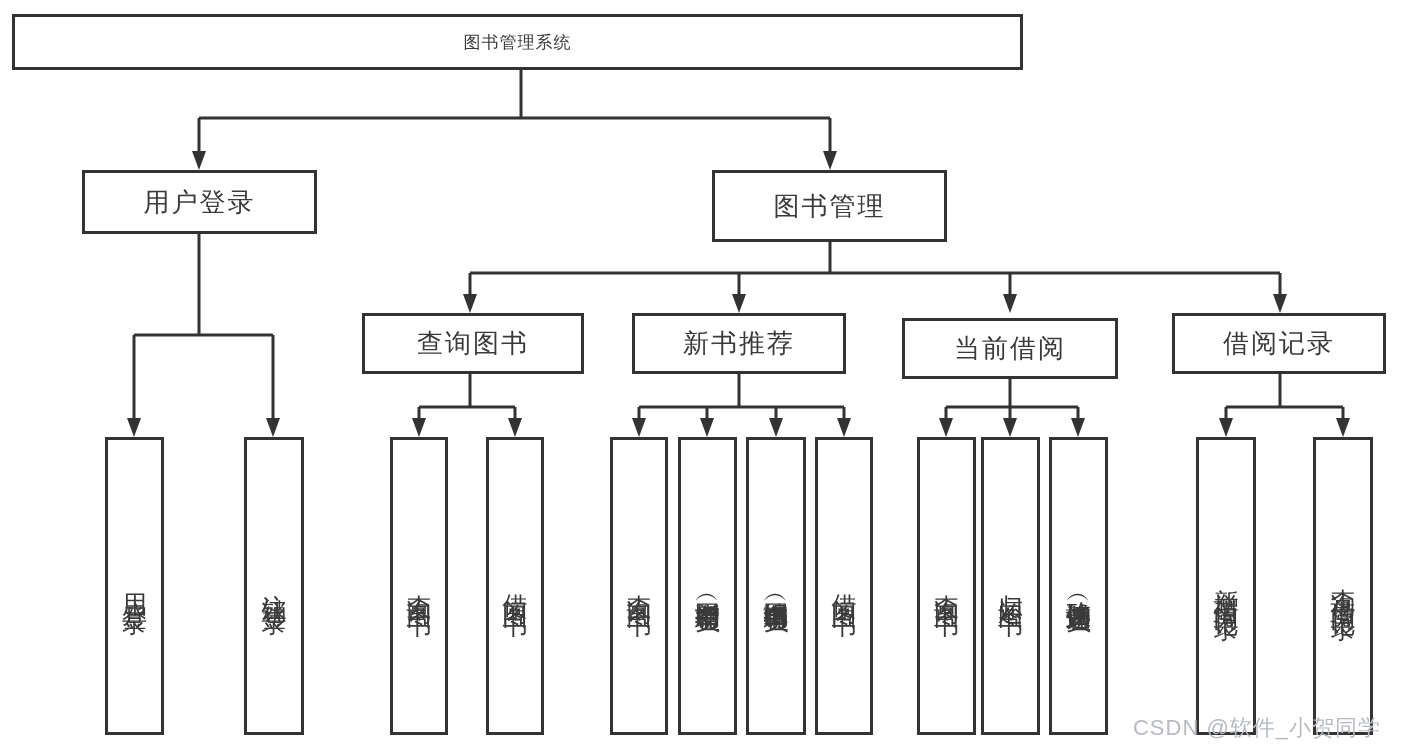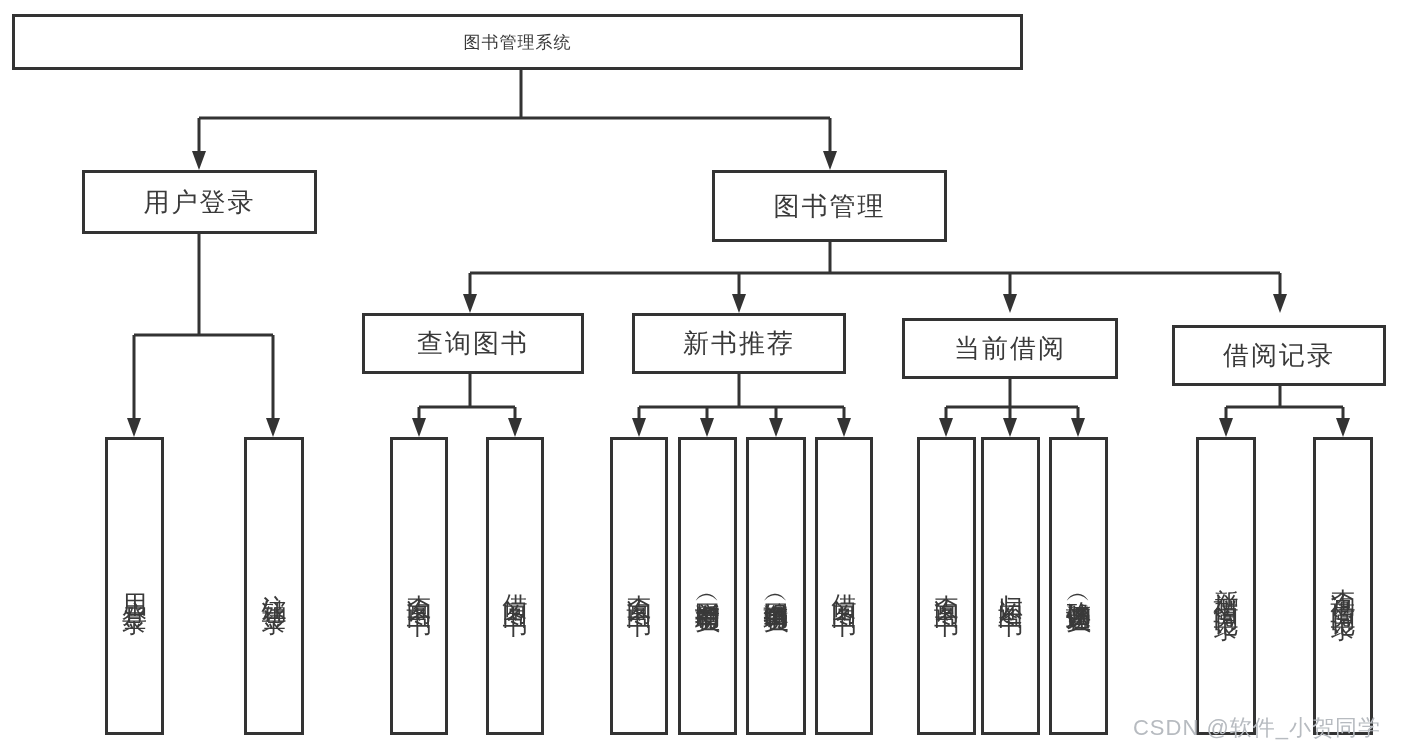--- a/index.html
+++ b/index.html
@@ -109,21 +109,21 @@
 
   <div class="box h" style="left:362px;top:313px;width:222px;height:61px">
     <span>查询图书</span>
   </div>
   <div class="box h" style="left:632px;top:313px;width:214px;height:61px">
     <span>新书推荐</span>
   </div>
   <div class="box h" style="left:902px;top:318px;width:216px;height:61px">
     <span>当前借阅</span>
   </div>
-  <div class="box h" style="left:1172px;top:325px;width:214px;height:61px">
+  <div class="box h" style="left:1172px;top:313px;width:214px;height:61px">
     <span>借阅记录</span>
   </div>
 
   <div class="box leaf" style="left:105px;top:437px;width:59px;height:298px">
     <span>用户登录</span>
   </div>
   <div class="box leaf" style="left:244px;top:437px;width:60px;height:298px">
     <span>注销登录</span>
   </div>
 

